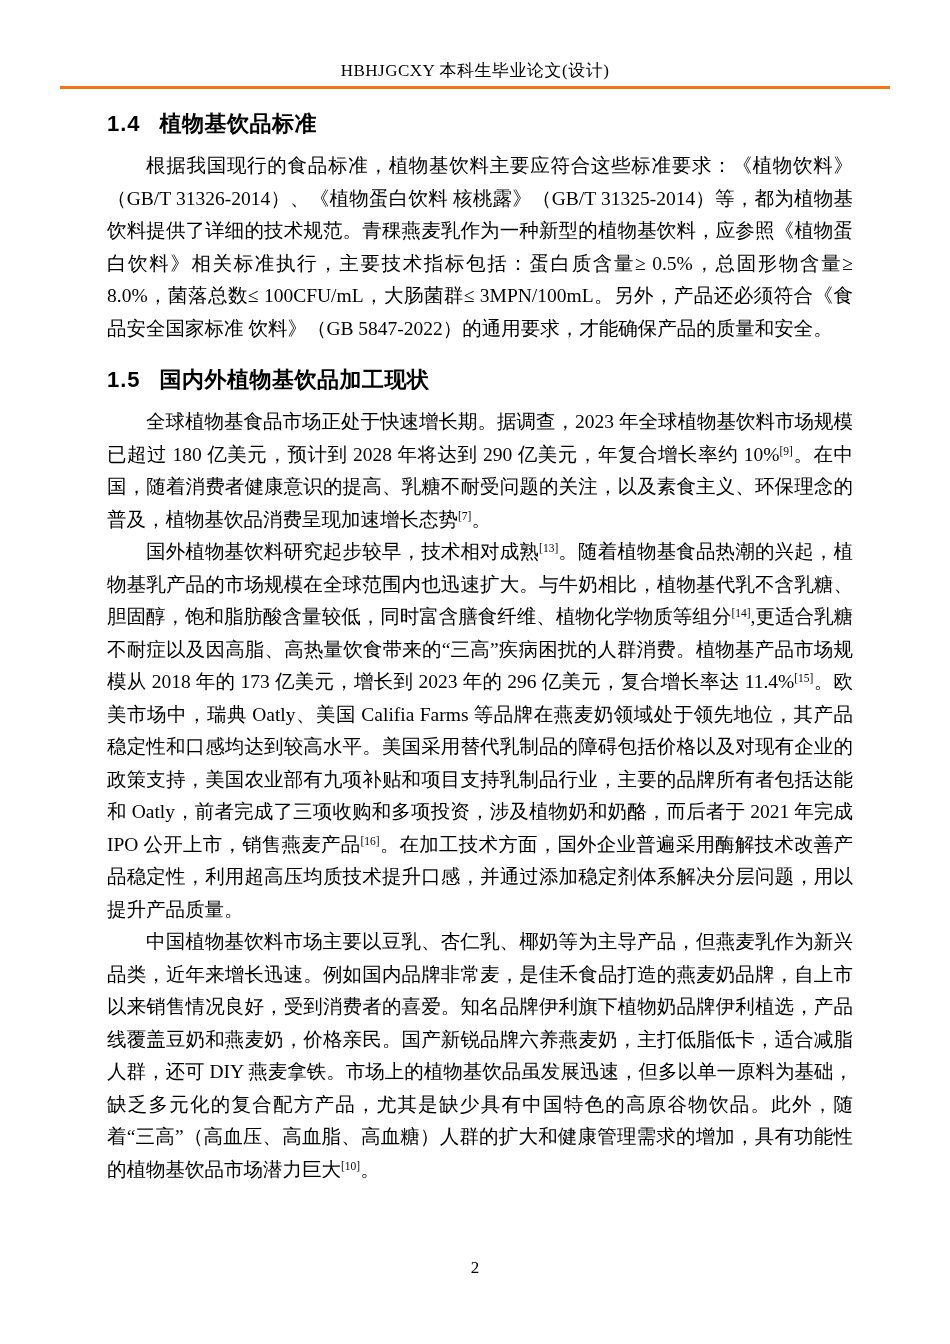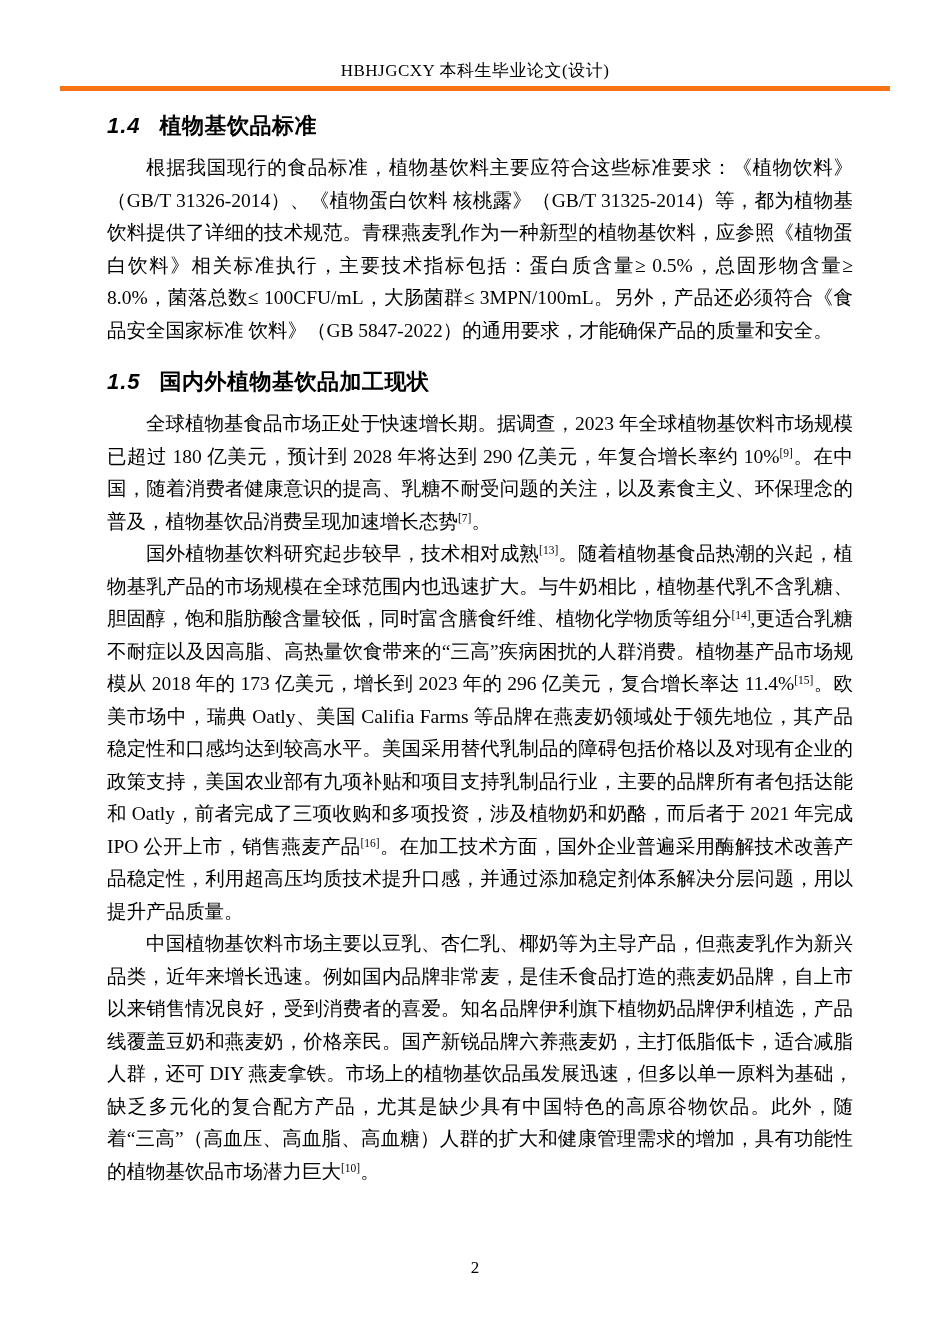--- a/index.html
+++ b/index.html
@@ -10,21 +10,21 @@
     height: 1344px;
     margin: 0 auto;
     background: #ffffff;
     color: #000000;
     font-family: "Liberation Serif", "DejaVu Serif", serif;
     overflow: hidden;
   }
   .doc-header {
     margin: 0 60px;
     padding-top: 58px;
-    border-bottom: 5px solid #f97316;
+    border-bottom: 3px solid #f97316;
     text-align: center;
   }
   .doc-header .header-text {
     display: inline-block;
     font-size: 17px;
     line-height: 26px;
     padding-bottom: 2px;
     letter-spacing: 0.5px;
   }
   main {
@@ -35,21 +35,20 @@
     font-weight: bold;
     font-size: 22px;
     line-height: 30px;
     margin: 20px 0 11px 0;
     letter-spacing: 0.5px;
   }
   .section-heading .h-num {
     display: inline-block;
     margin-right: 19px;
     letter-spacing: 1px;
-    font-style: italic;
   }
   .body-paragraph {
     font-size: 19.5px;
     line-height: 32.5px;
     text-align: justify;
     text-indent: 2em;
     margin: 0;
   }
   .body-paragraph sup {
     font-size: 11.5px;

